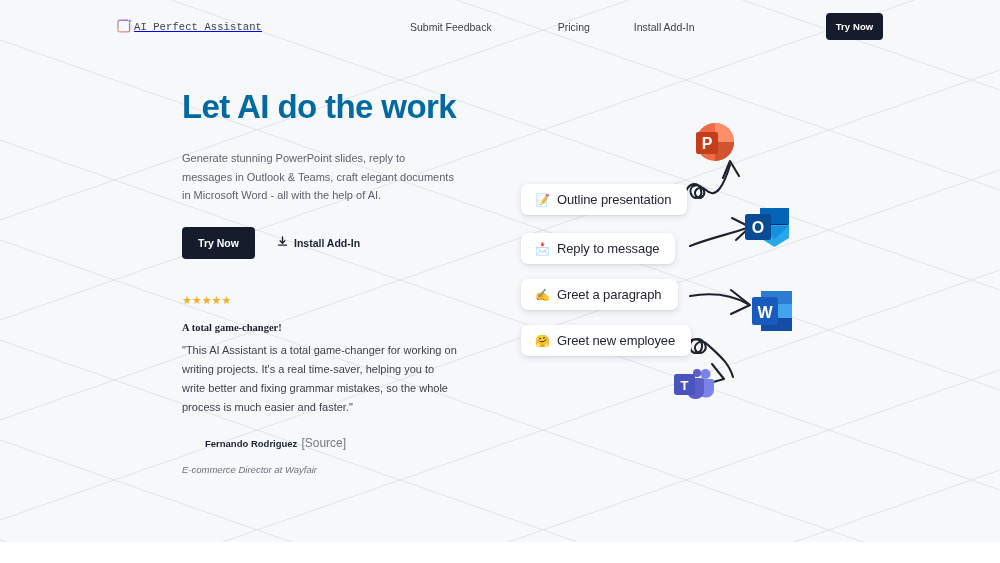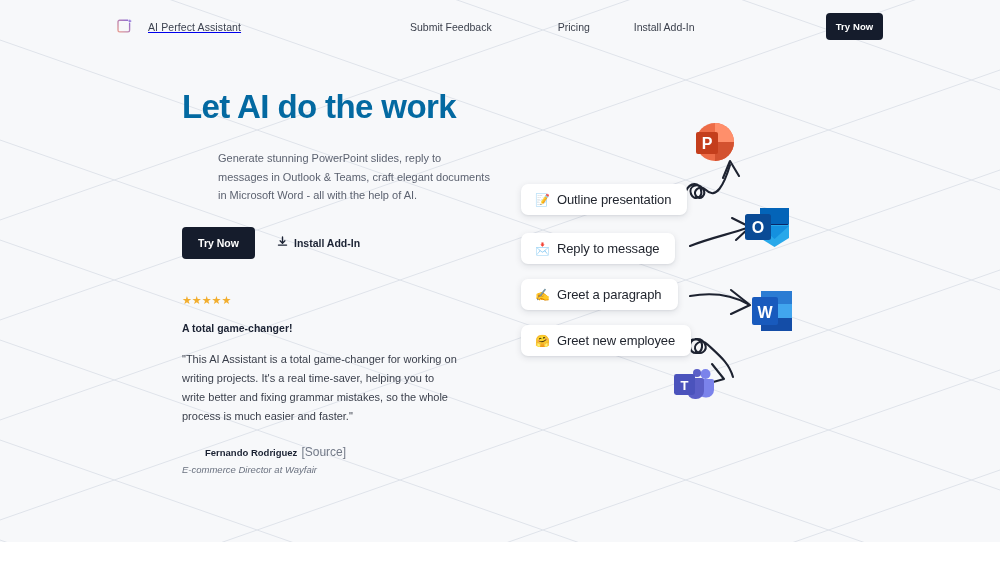--- a/index.html
+++ b/index.html
@@ -45,21 +45,22 @@
     display: flex;
     align-items: center;
     z-index: 10;
   }
   .brand {
     position: absolute;
     left: 116px;
     top: 18px;
     display: flex;
     align-items: center;
-    gap: 15px;
+    gap: 1px;
+    font-family: Liberation Mono, monospace;
   }
   .brand-mark {
     width: 17px; height: 17px;
     position: relative;
     display: block;
   }
   .brand-label {
     font-size: 10.5px;
     color: #3c4250;
     letter-spacing: .1px;
@@ -114,21 +115,20 @@
     color: #0369a1;
     letter-spacing: -0.6px;
     margin-bottom: 21px;
   }
   .subhead {
     font-size: 11px;
     line-height: 18.5px;
     color: #5c6270;
     width: 276px;
     margin-bottom: 22px;
-    margin-left: 36px;
   }
   .cta-row {
     display: flex;
     align-items: center;
     gap: 22px;
     margin-bottom: 36px;
   }
   .btn-primary {
     width: 73px;
     height: 32px;
@@ -160,34 +160,35 @@
     gap: 1.5px;
     color: #f2ae2e;
     font-size: 11px;
     line-height: 11px;
     margin-bottom: 16px;
   }
   .review-title {
     font-size: 10.5px;
     font-weight: 700;
     color: #1b2233;
-    margin-bottom: 16px;
+    margin-bottom: 8px;
+    font-family: Liberation Serif, serif;
   }
   .review-body {
     font-size: 11px;
     line-height: 19px;
     color: #3a3f4b;
     width: 276px;
     margin-bottom: 19px;
   }
   .review-author {
     font-size: 9.5px;
     font-weight: 700;
     color: #1b2233;
-    margin-bottom: 5px;
+    margin-bottom: 14px;
     display: flex;
     align-items: baseline;
     gap: 4px;
     padding-left: 23px;
   }
   .review-source {
     font-size: 12px;
     font-weight: 400;
     color: #737a88;
     text-decoration: none;

